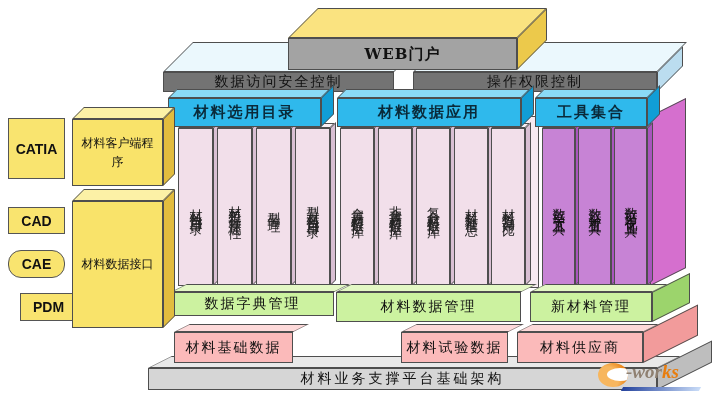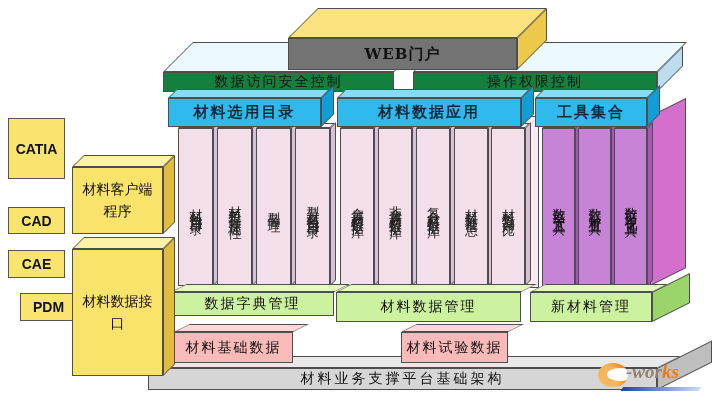--- a/index.html
+++ b/index.html
@@ -26,23 +26,23 @@
   }
   .d45{--skx:-45deg;--sky:-45deg;}
   .d2x{--skx:-63.4deg;--sky:-26.6deg;}
   .no-side::after{display:none;}
 
   .flatbox{
     position:absolute;box-sizing:border-box;border:1px solid #555;
     display:flex;align-items:center;justify-content:center;text-align:center;
   }
   .client-tag{background:#f9e46f;font-family:"Liberation Sans",sans-serif;font-weight:bold;font-size:14px;}
-  .yellow3d{background:#f9e36a;--top:#fcf1a6;--side:#e2bc3e;--dy:12px;--dx:12px;font-size:14px;line-height:1.55;padding:2px 6px;margin-top:48px;}
-  .bar{background:#15803d;--top:#ebf8fd;--side:#bbddef;--dy:30px;--dx:26px;font-size:14px;letter-spacing:2px;}
-  .portal{background:#737373;--top:#fae380;--side:#ecc94b;--dy:30px;--dx:30px;font-weight:bold;font-size:15px;letter-spacing:1px;}
+  .yellow3d{background:#f9e36a;--top:#fcf1a6;--side:#e2bc3e;--dy:12px;--dx:12px;font-size:12px;line-height:1.55;padding:2px 6px;}
+  .bar{background:#737373;--top:#ebf8fd;--side:#bbddef;--dy:30px;--dx:26px;font-size:14px;letter-spacing:2px;}
+  .portal{background:#a3a3a3;--top:#fae380;--side:#ecc94b;--dy:30px;--dx:30px;font-weight:bold;font-size:15px;letter-spacing:1px;}
   .hdr{background:#2fb9ec;--top:#8adaf6;--side:#119ed6;--dy:9px;--dx:13px;font-weight:bold;font-size:15px;letter-spacing:2px;color:#0a2a3a;}
   .col{
     background:#f2dfea;--top:#f9eff5;--side:#d9bfd3;--dy:5px;--dx:6px;
     writing-mode:vertical-rl;text-orientation:upright;letter-spacing:3px;
     font-size:13px;color:#222;
   }
   .col-purple{background:#c783d5;--top:#dfa5e5;--side:#a855bd;color:#111;}
   .green{background:#ccf2a0;--top:#e3f8c4;--side:#9cd46c;--dy:8px;font-size:14px;letter-spacing:2px;}
   .pinkrow{background:#fbbaba;--top:#fdd9d9;--side:#f29b9b;--dy:8px;font-size:14px;letter-spacing:2px;}
   .grayrow{background:#d6d6d6;--top:#e9e9e9;--side:#bebebe;--dy:12px;--dx:55px;font-size:14px;letter-spacing:3px;}
@@ -92,20 +92,23 @@
 
   <div class="b3d d2x grayrow" style="left:148px;top:368px;width:509px;height:22px;">
     <span>材料业务支撑平台基础架构</span>
   </div>
 
   <div class="b3d d2x pinkrow no-side" style="left:158px;top:332px;width:119px;height:31px;margin-left:16px;">
     <span>材料基础数据</span>
   </div>
   <div class="b3d d2x pinkrow no-side" style="left:401px;top:332px;width:107px;height:31px;">
     <span>材料试验数据</span>
+  </div>
+  <div class="b3d d2x pinkrow" style="left:517px;top:332px;width:126px;height:31px;--dx:55px;">
+    <span>材料供应商</span>
   </div>
 
   <div class="b3d d45 col" style="left:178px;top:128px;width:35px;height:158px;">
     <span>材料选用目录</span>
   </div>
   <div class="b3d d45 col" style="left:217px;top:128px;width:35px;height:158px;">
     <span>材料工程软件属性</span>
   </div>
   <div class="b3d d45 col" style="left:256px;top:128px;width:35px;height:158px;">
     <span>型号管理</span>
@@ -159,21 +162,21 @@
   <div class="b3d d45 hdr" style="left:535px;top:98px;width:112px;height:29px;">
     <span>工具集合</span>
   </div>
 
   <div class="flatbox client-tag" style="left:8px;top:118px;width:57px;height:61px;text-align:center;">
     <span>CATIA</span>
   </div>
   <div class="flatbox client-tag" style="left:8px;top:207px;width:57px;height:27px;">
     <span>CAD</span>
   </div>
-  <div class="flatbox client-tag" style="left:8px;top:250px;width:57px;height:28px;">
+  <div class="flatbox client-tag" style="left:8px;top:250px;width:57px;height:28px;border-radius:13px;">
     <span>CAE</span>
   </div>
   <div class="flatbox client-tag" style="left:20px;top:293px;width:57px;height:28px;">
     <span>PDM</span>
   </div>
 
   <div class="b3d d45 yellow3d" style="left:72px;top:119px;width:91px;height:67px;">
     <span>材料客户端程序</span>
   </div>
   <div class="b3d d45 yellow3d" style="left:72px;top:201px;width:91px;height:127px;">

